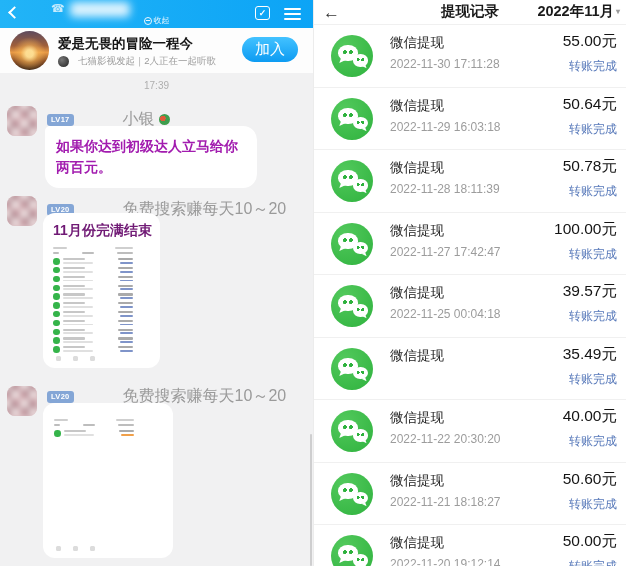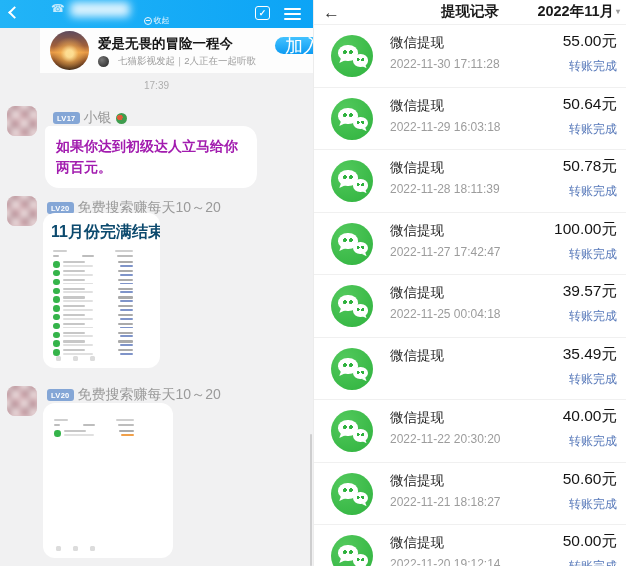--- a/index.html
+++ b/index.html
@@ -22,60 +22,60 @@
              font-size:8px; display:flex; justify-content:center; align-items:center; gap:2px; }
   .collapse-ic { width:8px; height:8px; border:1px solid #eaf7ff; border-radius:50%;
                  display:inline-flex; align-items:center; justify-content:center; }
   .collapse-ic i { display:block; width:4px; height:1px; background:#eaf7ff; }
   .nav-cal { position:absolute; right:43px; top:6px; width:15px; height:14px;
              border:1.7px solid #fff; border-radius:3px; color:#fff; font-size:9px;
              display:flex; align-items:center; justify-content:center; font-weight:bold; }
   .nav-menu { position:absolute; right:12px; top:8px; width:17px; }
   .nav-menu i { display:block; height:2px; background:#fff; border-radius:1px; margin-bottom:3px; }
 
-  .banner { position:absolute; left:0; top:28px; width:313px; height:45px; background:#fdfdfd; z-index:2;margin-left:40px; }
+  .banner { position:absolute; left:0; top:28px; width:313px; height:45px; background:#fdfdfd; z-index:2; }
   .banner-avatar { position:absolute; left:10px; top:3px; width:39px; height:39px; border-radius:50%;
                    overflow:hidden; }
   .banner-avatar .sun { width:100%; height:100%;
         background:
           radial-gradient(circle at 50% 58%, rgba(255,225,150,.95) 12%, rgba(255,190,90,.5) 30%, transparent 55%),
           linear-gradient(180deg,#5d4a5e 0%,#a05f3a 38%,#e89a45 55%,#8a4f26 78%,#3f2a18 100%); }
   .banner-title { position:absolute; left:58px; top:7px; font-size:13.5px; font-weight:bold; color:#151515; }
   .banner-sub { position:absolute; left:58px; top:27px; font-size:9.5px; color:#9b9b9b;
                 display:flex; align-items:center; gap:9px; }
   .mini-host { width:11px; height:11px; border-radius:50%;
                background:radial-gradient(circle at 35% 35%,#777,#222); }
-  .join-btn { position:absolute; right:22px; top:9px; width:56px; height:17px; border-radius:13px;
-              background:linear-gradient(180deg,#43c2ff,#0d9bf2); color:#fff; font-size:18px;
+  .join-btn { position:absolute; right:15px; top:9px; width:56px; height:25px; border-radius:13px;
+              background:linear-gradient(180deg,#43c2ff,#0d9bf2); color:#fff; font-size:15px;
               display:flex; align-items:center; justify-content:center; }
 
   .chat-time { position:absolute; left:0; right:0; top:80px; text-align:center; font-size:10px; color:#aeaeae; }
 
   .censor-avatar { position:absolute; width:30px; height:30px; border-radius:8px; overflow:hidden; background:#e7d7d8; }
   .censor-avatar .px { position:absolute; inset:-5px;
       background-image:
         linear-gradient(45deg,#c798a0 25%,transparent 25%,transparent 75%,#c798a0 75%),
         linear-gradient(45deg,#a97f88 25%,#efe4e4 25%,#efe4e4 75%,#a97f88 75%);
       background-size:18px 18px; background-position:0 0,9px 9px; filter:blur(3px); }
 
   .msg-head { position:absolute; display:flex; align-items:center; gap:4px; }
   .lv-badge { background:#84a6d6; color:#fff; font-size:7.5px; font-weight:bold;
               padding:1.5px 4px; border-radius:3px; letter-spacing:.3px; }
-  .sender-name { font-size:14px; color:#9a9a9a; white-space:nowrap; }
+  .sender-name { font-size:16px; color:#9a9a9a; white-space:nowrap;margin-left:45px; }
   .sender-emoji { width:11px; height:11px; border-radius:50%;
                   background:radial-gradient(circle at 35% 40%,#e05a3a 28%,#3f9d4e 30%); }
 
   .bubble { position:absolute; left:45px; top:126px; width:212px; background:#fff;
             border-radius:5px 14px 14px 14px; padding:10px 11px; font-size:14px; font-weight:600;
             color:#a21caf; line-height:1.5; }
 
   .qq-card { position:absolute; background:#fff; border-radius:12px; overflow:hidden; }
   .card1 { left:43px; top:213px; width:117px; height:155px; padding:9px 6px 6px 8px; }
   .card2 { left:43px; top:403px; width:130px; height:155px; padding:9px 8px 6px 9px; }
-  .card-title { font-size:16px; font-weight:bold; color:#0c4a6e; white-space:nowrap;text-align:center; }
+  .card-title { font-size:14px; font-weight:bold; color:#701a75; white-space:nowrap;text-align:center; }
   .mini-shot { margin-top:7px; margin-left:2px; width:80px; }
   .mini-head { display:flex; justify-content:space-between; margin-bottom:3px; }
   .mini-head i { display:block; height:2px; background:#cfcfcf; border-radius:1px; }
   .mini-head .h1 { width:14px; } .mini-head .h2 { width:18px; }
   .mini-head2 { display:flex; justify-content:space-between; margin-bottom:4px; }
   .mini-head2 i { display:block; height:2.2px; background:#bdbdbd; border-radius:1px; }
   .mini-head2 .h1 { width:6px; } .mini-head2 .h2 { width:12px; } .mini-head2 .h3 { width:16px; }
   .mini-row { display:flex; align-items:flex-start; gap:3px; height:8.8px; }
   .mini-ic { width:6.5px; height:6.5px; border-radius:50%; background:#35b44a; flex:none; }
   .mini-lines i { display:block; width:22px; height:2.2px; background:#c7c7c7; border-radius:1px; }
@@ -157,21 +157,21 @@
         <span>七猫影视发起｜2人正在一起听歌</span>
       </div>
       <div class="join-btn">加入</div>
     </div>
 
     <div class="chat-time">17:39</div>
 
     <div class="censor-avatar" style="left:7px; top:106px;">
         <div class="px"></div>
       </div>
-    <div class="msg-head" style="left:53px; top:109px;">
+    <div class="msg-head" style="left:47px; top:109px;">
       <span class="lv-badge">LV17</span>
       <span class="sender-name">小银</span>
       <span class="sender-emoji"></span>
     </div>
     <div class="bubble">如果你达到初级达人立马给你两百元。</div>
 
     <div class="censor-avatar" style="left:7px; top:196px;">
         <div class="px"></div>
       </div>
     <div class="msg-head" style="left:47px; top:199px;">

